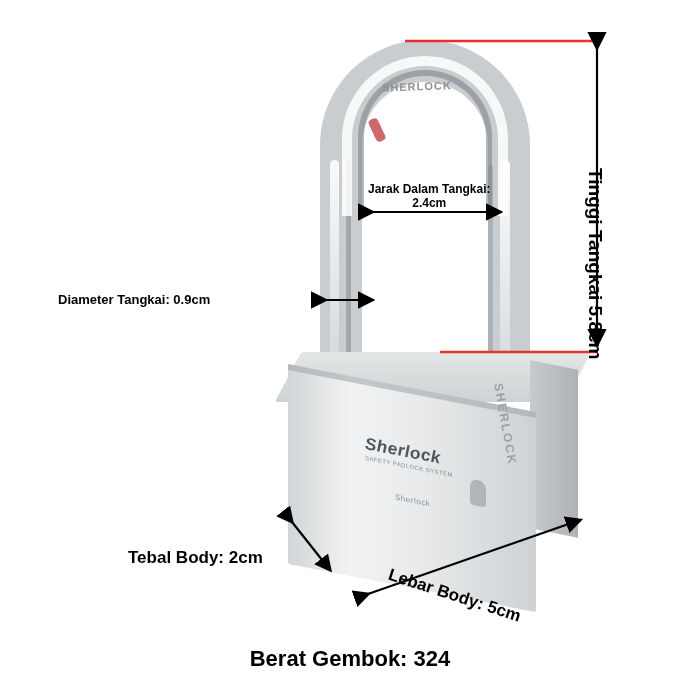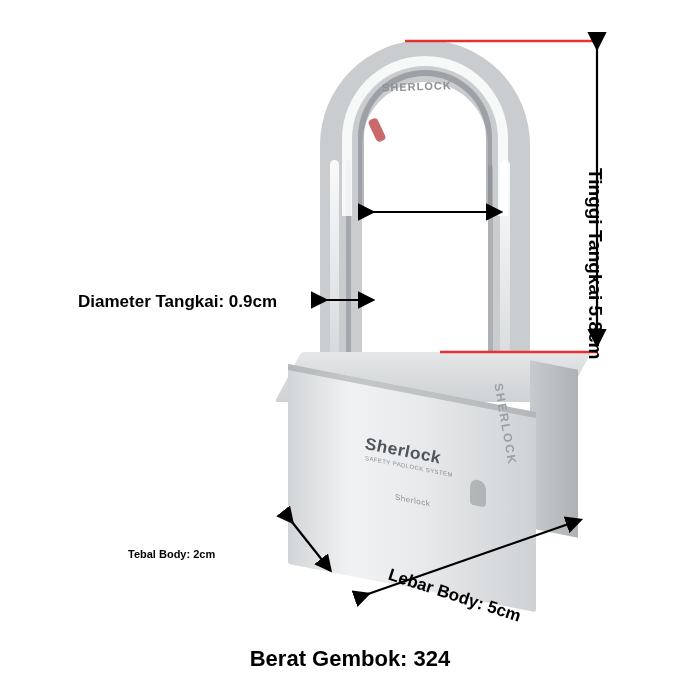--- a/index.html
+++ b/index.html
@@ -244,43 +244,43 @@
   }
 
   
   .label {
     position: absolute;
     font-weight: bold;
     color: #000000;
     white-space: nowrap;
   }
   .label-diameter {
-    left: 78px;
+    left: 58px;
     top: 292px;
-    font-size: 17px;
+    font-size: 13px;
   }
   .label-tinggi {
     left: 606px;
     top: 168px;
     font-size: 19px;
     transform: rotate(90deg);
     transform-origin: left top;
   }
   .label-jarak {
     left: 368px;
     top: 182px;
     font-size: 12px;
     font-weight: bold;
     text-align: center;
     line-height: 14px;
   }
   .label-tebal {
     left: 128px;
     top: 548px;
-    font-size: 11px;
+    font-size: 17px;
     text-align: center;
   }
   .label-lebar {
     left: 392px;
     top: 565px;
     font-size: 17px;
     transform: rotate(18deg);
     transform-origin: left top;
   }
   .label-berat {
@@ -351,20 +351,24 @@
 
     <line x1="292" y1="522" x2="330" y2="570" stroke="#000000" stroke-width="2.2" marker-start="url(#ahs)" marker-end="url(#ahs)"></line>
 
     <line x1="368" y1="594" x2="580" y2="520" stroke="#000000" stroke-width="2.2" marker-start="url(#ahs)" marker-end="url(#ahs)"></line>
   </svg>
 
   <div class="label label-diameter">Diameter Tangkai: 0.9cm</div>
 
   <div class="label label-tinggi">Tinggi Tangkai 5.8cm</div>
 
+  <div class="label label-jarak">
+    <div>Jarak Dalam Tangkai:</div>
+    <div>2.4cm</div>
+  </div>
 
   <div class="label label-tebal">Tebal Body: 2cm</div>
 
   <div class="label label-lebar">Lebar Body: 5cm</div>
 
   <div class="label label-berat">Berat Gembok: 324</div>
 
 </div>
 
 </body></html>

